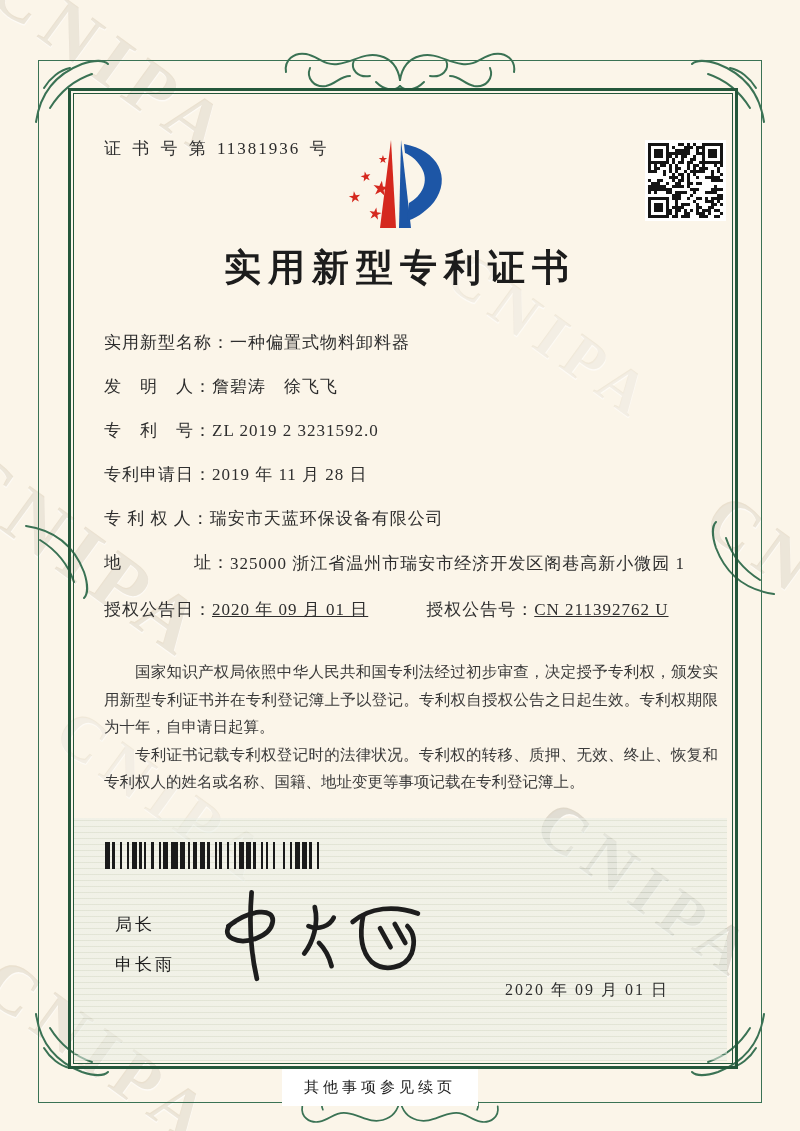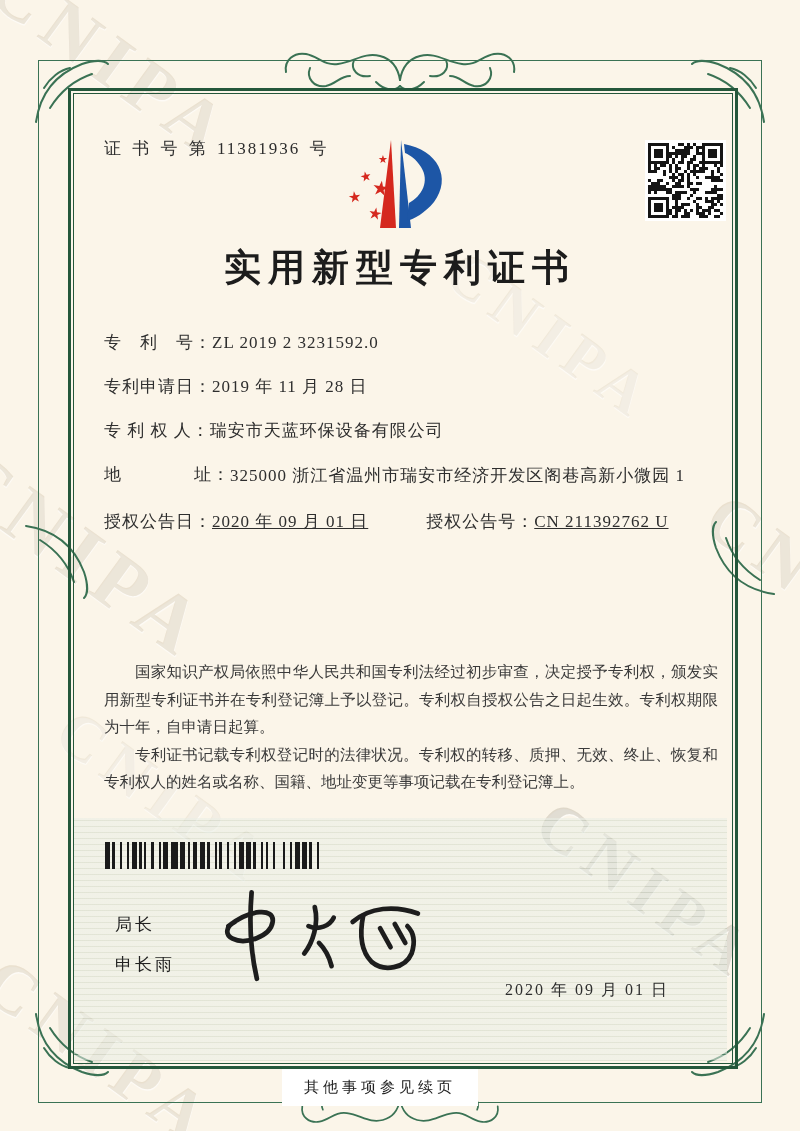--- a/index.html
+++ b/index.html
@@ -780,20 +780,26 @@
       <div class="qm"></div>
       <div class="qm qd"></div>
       <div class="qm qd"></div>
       <div class="qm"></div>
     </div>
 
   <div class="title">实用新型专利证书</div>
 
   <div class="fields">
     <div class="frow">
+      <span class="lab">实用新型名称：</span><span>一种偏置式物料卸料器</span>
+    </div>
+    <div class="frow">
+      <span class="lab">发　明　人：</span><span>詹碧涛　徐飞飞</span>
+    </div>
+    <div class="frow">
       <span class="lab">专　利　号：</span><span>ZL 2019 2 3231592.0</span>
     </div>
     <div class="frow">
       <span class="lab">专利申请日：</span><span>2019 年 11 月 28 日</span>
     </div>
     <div class="frow">
       <span class="lab">专 利 权 人：</span><span>瑞安市天蓝环保设备有限公司</span>
     </div>
     <div class="frow">
       <span class="lab">地　　　　址：</span><span class="addr-val"><span>325000 浙江省温州市瑞安市经济开发区阁巷高新小微园 1</span><br></span>

